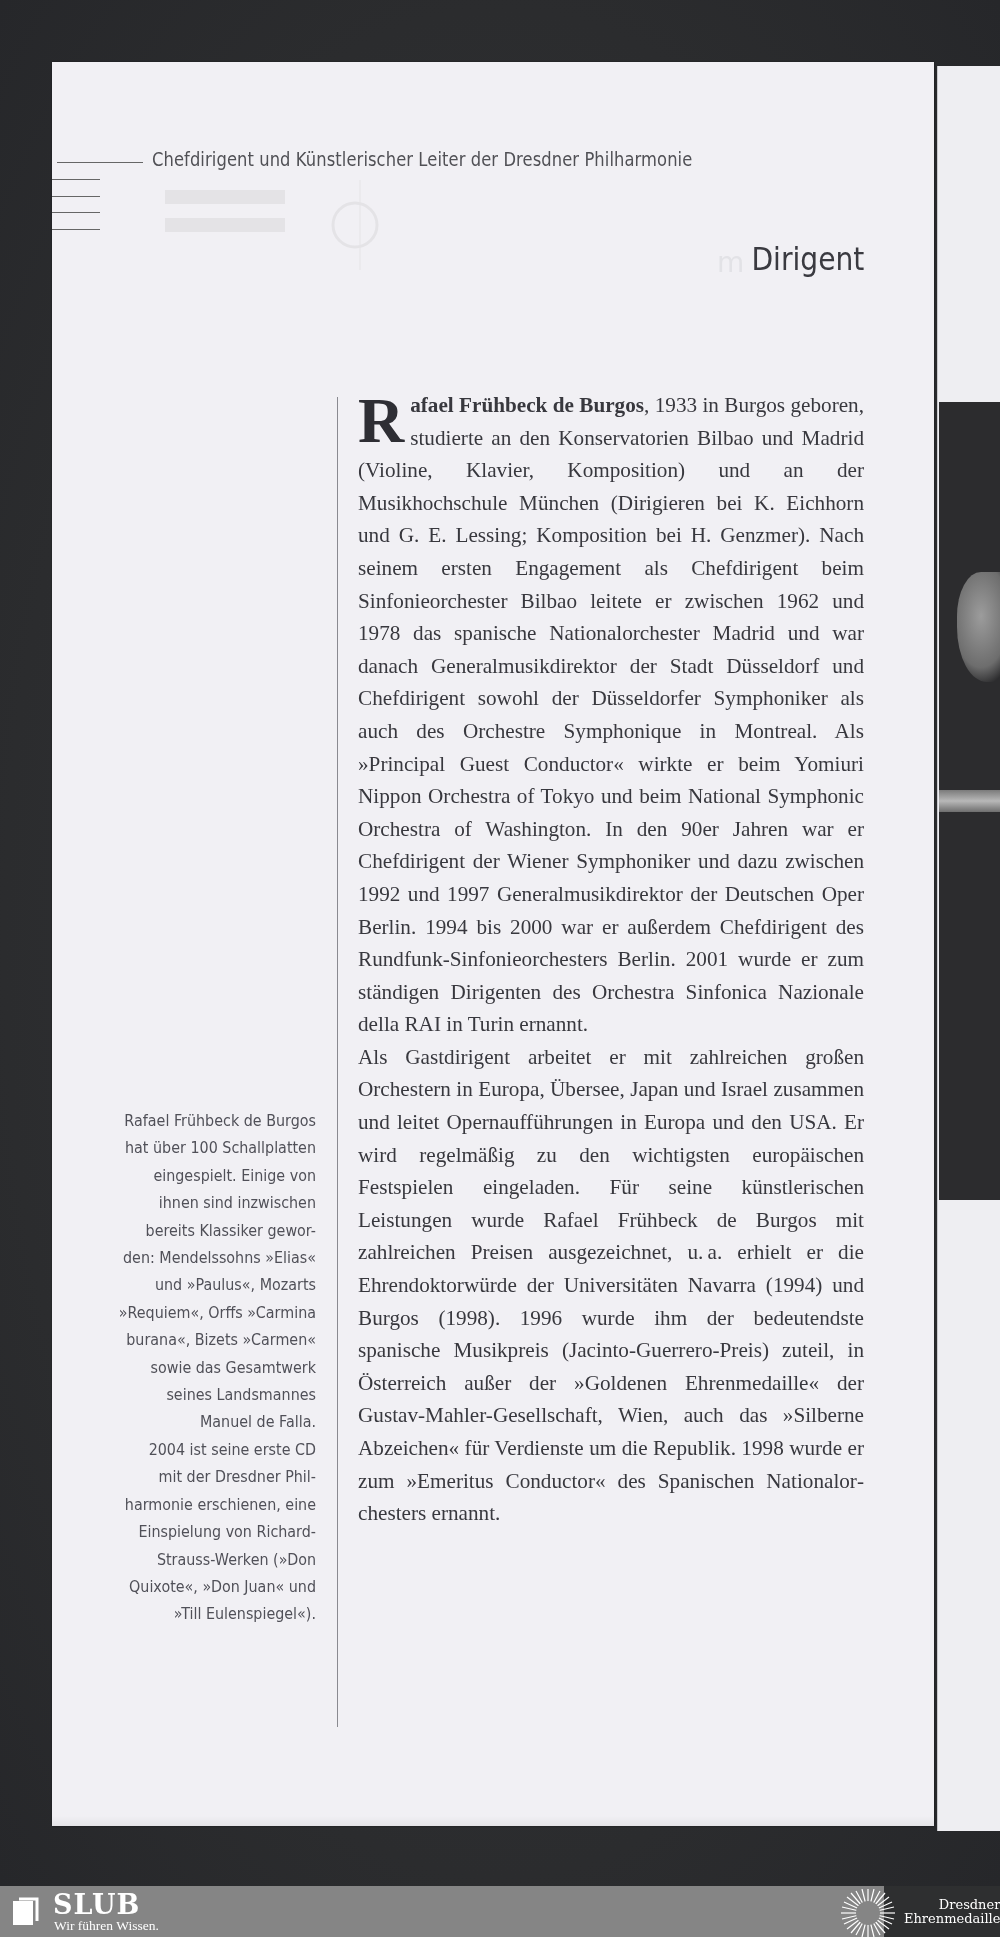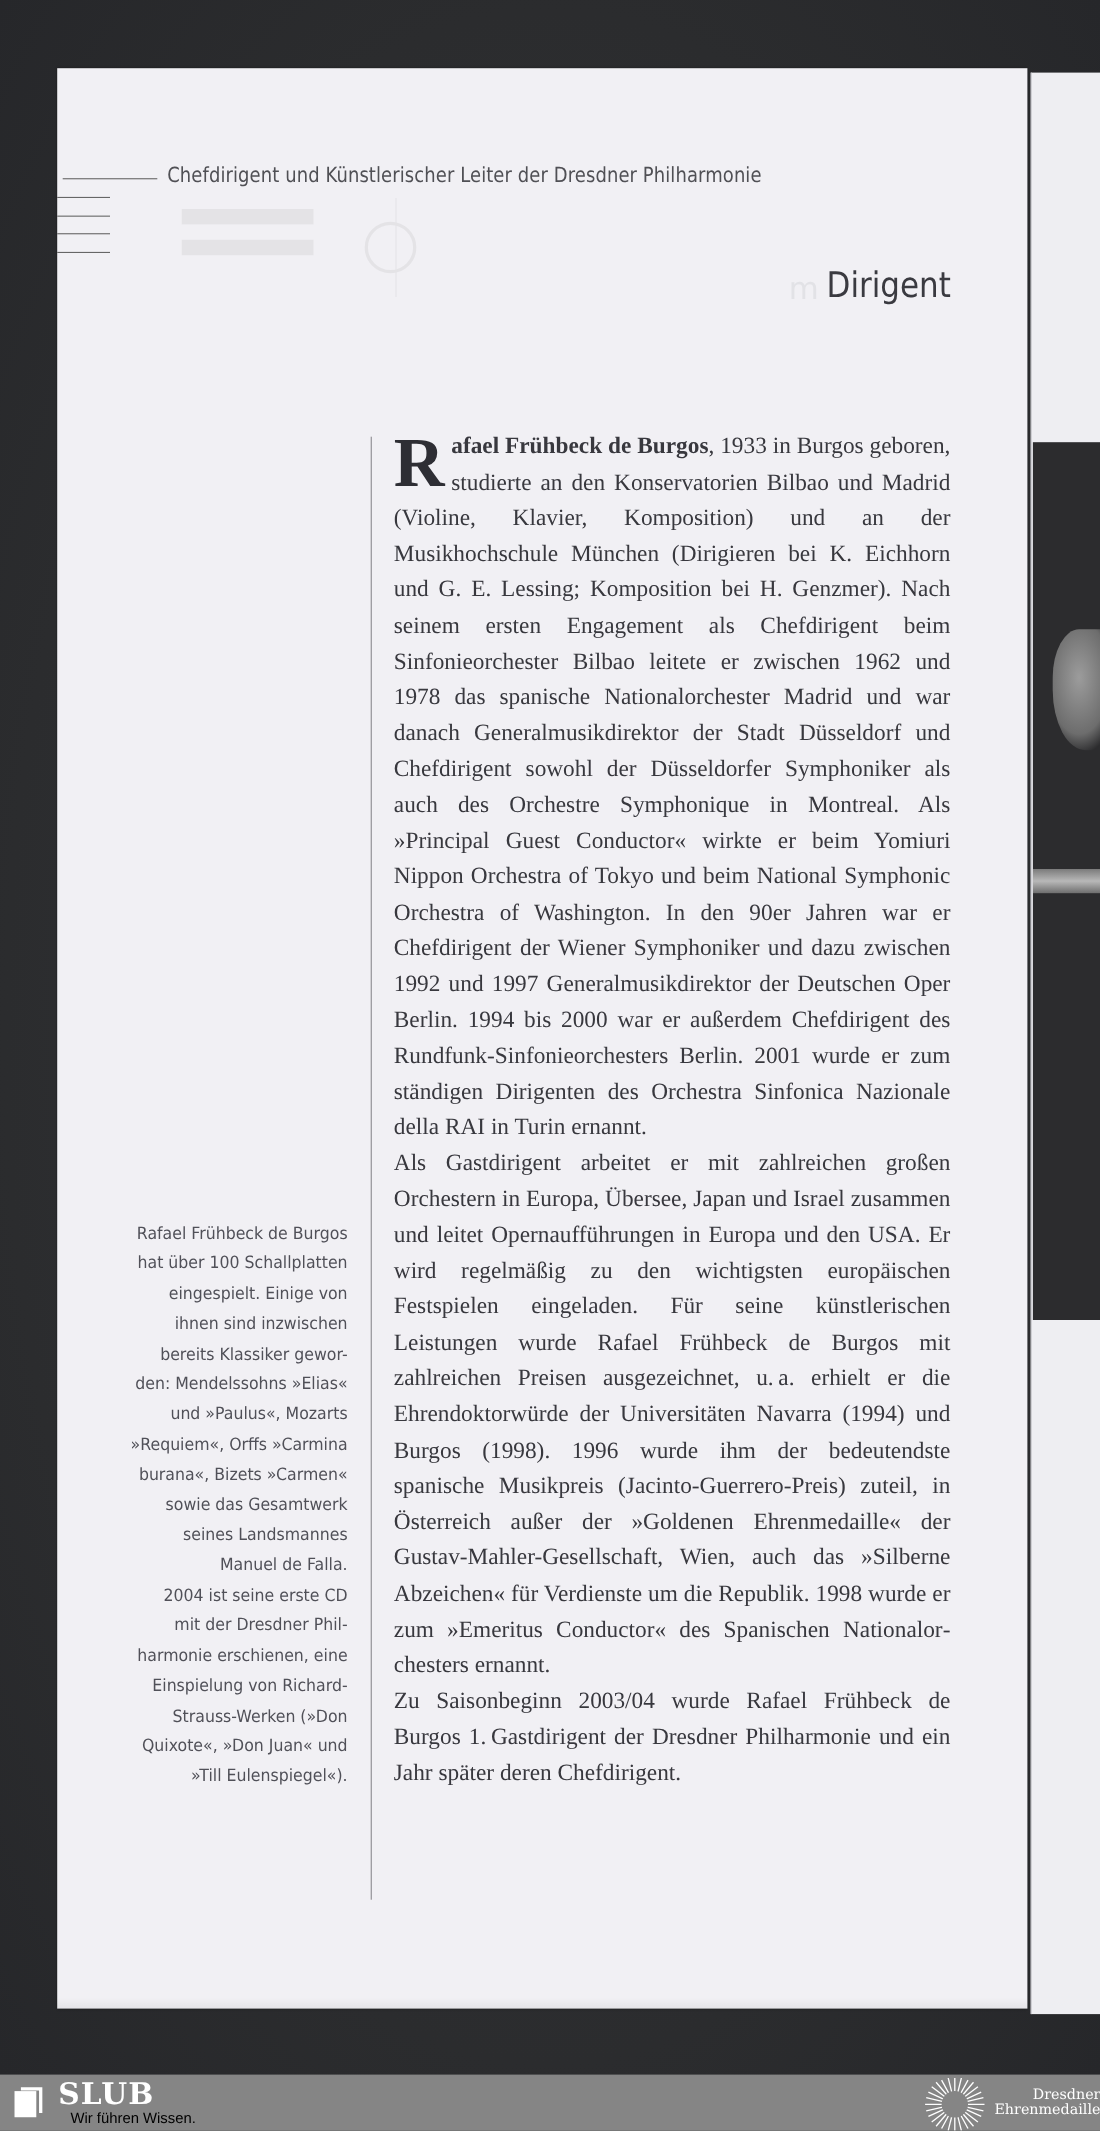--- a/index.html
+++ b/index.html
@@ -86,33 +86,33 @@
     font-family: "Liberation Serif", serif;
   }
   .lead-name { font-weight: bold; }
   .sidebar-note {
     position: absolute; left: 96px; top: 1108px; width: 220px;
     font-family: "DejaVu Sans", sans-serif; font-size: 15.4px; line-height: 27.4px;
     color: #505058; text-align: right;
     transform: scaleX(0.93); transform-origin: right top;
   }
   .footer-bar {
-    position: absolute; left: 0; top: 1886px; width: 1000px; height: 51px;
+    position: absolute; left: 0; top: 1886px; width: 884px; height: 51px;
     background: #858585;
   }
   .slub-icon {
     position: absolute; left: 13px; top: 9px; width: 28px; height: 30px;
   }
   .slub-name {
     position: absolute; left: 53px; top: 3px; font-size: 27px; font-weight: bold;
     color: #fff; font-family: "DejaVu Serif", serif; letter-spacing: 1px;
   }
   .slub-tag {
-    position: absolute; left: 64px; top: 32px; font-size: 13.5px; color: #000000;
-    font-family: Liberation Sans, sans-serif;
+    position: absolute; left: 54px; top: 32px; font-size: 13.5px; color: #ffffff;
+    font-family: Liberation Serif, serif;
   }
   .dp-logo {
     position: absolute; left: 840px; top: 3px; width: 56px; height: 48px;
   }
   .dp-name {
     position: absolute; left: 904px; top: 12px; font-size: 13px; line-height: 14px; color: #fff;
     font-family: "DejaVu Serif", serif;
     text-align: right;
   }
 </style>
@@ -147,21 +147,20 @@
 </svg>
 
 <div class="ghost-title">m</div>
 <div class="section-title">Dirigent</div>
 
 <div class="col-rule"></div>
 
 <div class="body-text">
   <p><span class="dropcap">R</span><span class="lead-name">afael Frühbeck de Burgos</span><span>, 1933 in Burgos geboren, studierte an den Konservatorien Bil­bao und Madrid (Violine, Klavier, Komposition) und an der Musikhochschule München (Dirigieren bei K. Eichhorn und G. E. Lessing; Komposition bei H. Genzmer). Nach seinem ersten Engagement als Chefdirigent beim Sinfonieorchester Bilbao leitete er zwischen 1962 und 1978 das spanische Natio­nalorchester Madrid und war danach Generalmu­sikdirektor der Stadt Düsseldorf und Chefdirigent sowohl der Düsseldorfer Symphoniker als auch des Orchestre Symphonique in Montreal. Als »Principal Guest Conductor« wirkte er beim Yomiuri Nippon Orchestra of Tokyo und beim National Symphonic Orchestra of Washington. In den 90er Jahren war er Chefdirigent der Wiener Symphoniker und dazu zwischen 1992 und 1997 Generalmusikdirektor der Deutschen Oper Berlin. 1994 bis 2000 war er au­ßerdem Chefdirigent des Rundfunk-Sinfonieorches­ters Berlin. 2001 wurde er zum ständigen Dirigen­ten des Orchestra Sinfonica Nazionale della RAI in Turin ernannt.</span></p>
   <p>Als Gastdirigent arbeitet er mit zahlreichen großen Orchestern in Europa, Übersee, Japan und Israel zu­sammen und leitet Opernaufführungen in Europa und den USA. Er wird regelmäßig zu den wichtigs­ten europäischen Festspielen eingeladen. Für seine künstlerischen Leistungen wurde Rafael Frühbeck de Burgos mit zahlreichen Preisen ausgezeichnet, u. a. erhielt er die Ehrendoktorwürde der Universitä­ten Navarra (1994) und Burgos (1998). 1996 wur­de ihm der bedeutendste spanische Musikpreis (Ja­cinto-Guerrero-Preis) zuteil, in Österreich außer der »Goldenen Ehrenmedaille« der Gustav-Mahler-Ge­sellschaft, Wien, auch das »Silberne Abzeichen« für Verdienste um die Republik. 1998 wurde er zum »Emeritus Conductor« des Spanischen Nationalor­chesters ernannt.</p>
-  <p>Zu Saisonbeginn 2003/04 wurde Rafael Frühbeck de Burgos 1. Gastdirigent der Dresdner Philharmo­nie und ein Jahr später deren Chefdirigent.</p>
 </div>
 
 <div class="sidebar-note">
   <div>Rafael Frühbeck de Burgos</div>
   <div>hat über 100 Schallplatten</div>
   <div>eingespielt. Einige von</div>
   <div>ihnen sind inzwischen</div>
   <div>bereits Klassiker gewor-</div>
   <div>den: Mendelssohns »Elias«</div>
   <div>und »Paulus«, Mozarts</div>

